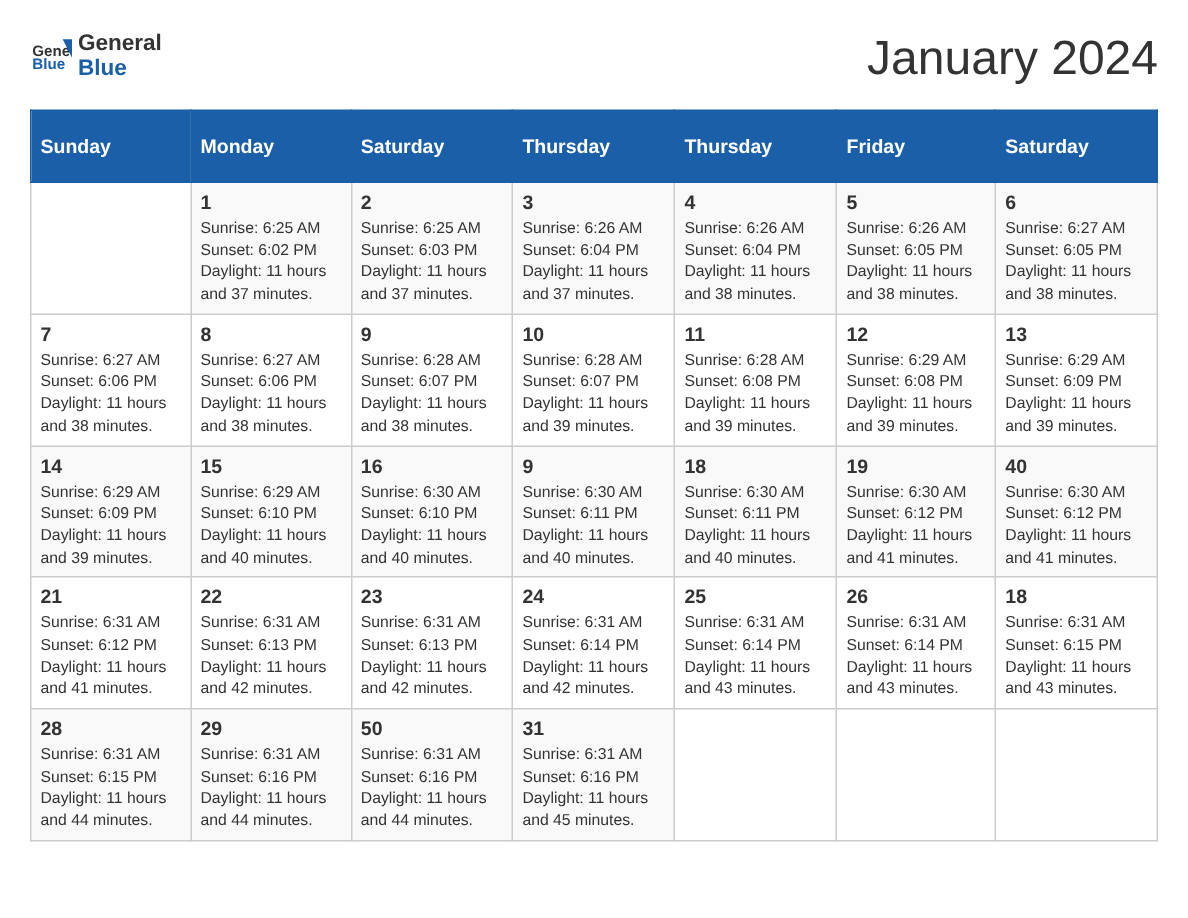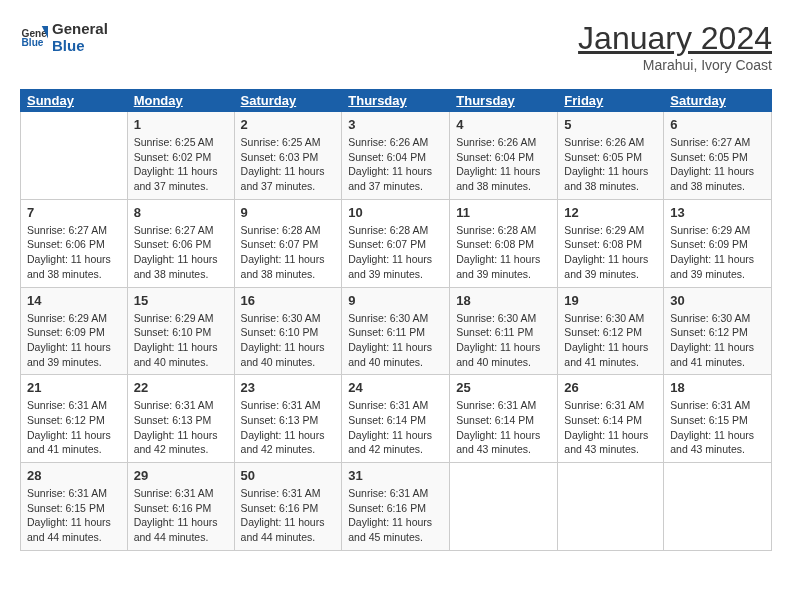--- a/index.html
+++ b/index.html
@@ -25,40 +25,38 @@
       width: 28px;
       height: 28px;
     }
     .title-block {
       text-align: right;
     }
     .month-title {
       font-size: 32px;
       color: #333;
       font-weight: normal;
-      text-decoration: underline;
     }
     .subtitle {
       font-size: 14px;
       color: #555;
     }
     table {
       width: 100%;
       border-collapse: collapse;
       font-size: 11px;
     }
     thead tr th {
       background-color: #1a5fa8;
       color: #fff;
-      padding: 3px 6px;
+      padding: 16px 6px;
       text-align: left;
       font-size: 13px;
       font-weight: 600;
       border: 1px solid #1a5fa8;
-      text-decoration: underline;
     }
     tbody tr td {
       border: 1px solid #ccc;
       vertical-align: top;
       padding: 5px 6px;
       min-height: 70px;
       width: 113px;
       background: #fff;
     }
     tbody tr:nth-child(odd) td {
@@ -90,21 +88,20 @@
       <text x="2" y="30" font-size="13" font-weight="bold" fill="#1a5fa8">Blue</text>
       <polygon points="28,4 36,4 36,20" fill="#1a5fa8"></polygon>
     </svg>
     <div style="display:flex;flex-direction:column;line-height:1.15">
       <span style="font-size:15px;font-weight:bold;color:#333;">General</span>
       <span style="font-size:15px;font-weight:bold;color:#1a5fa8;">Blue</span>
     </div>
   </div>
   <div class="title-block">
     <div class="month-title">January 2024</div>
-    <div class="subtitle">Marahui, Ivory Coast</div>
   </div>
 </div>
 
 <table>
   <thead>
     <tr>
     <th>Sunday</th>
         <th>Monday</th>
         <th>Saturday</th>
         <th>Thursday</th>
@@ -247,21 +244,21 @@
 and 40 minutes.</div>
         </td>
         <td>
           <span class="day-num">19</span>
           <div class="day-info" style="white-space: pre-line;">Sunrise: 6:30 AM
 Sunset: 6:12 PM
 Daylight: 11 hours
 and 41 minutes.</div>
         </td>
         <td>
-          <span class="day-num">30</span>
+          <span class="day-num">40</span>
           <div class="day-info" style="white-space: pre-line;">Sunrise: 6:30 AM
 Sunset: 6:12 PM
 Daylight: 11 hours
 and 41 minutes.</div>
         </td>
       </tr>
       <tr>
         <td>
           <span class="day-num">21</span>
           <div class="day-info" style="white-space: pre-line;">Sunrise: 6:31 AM

